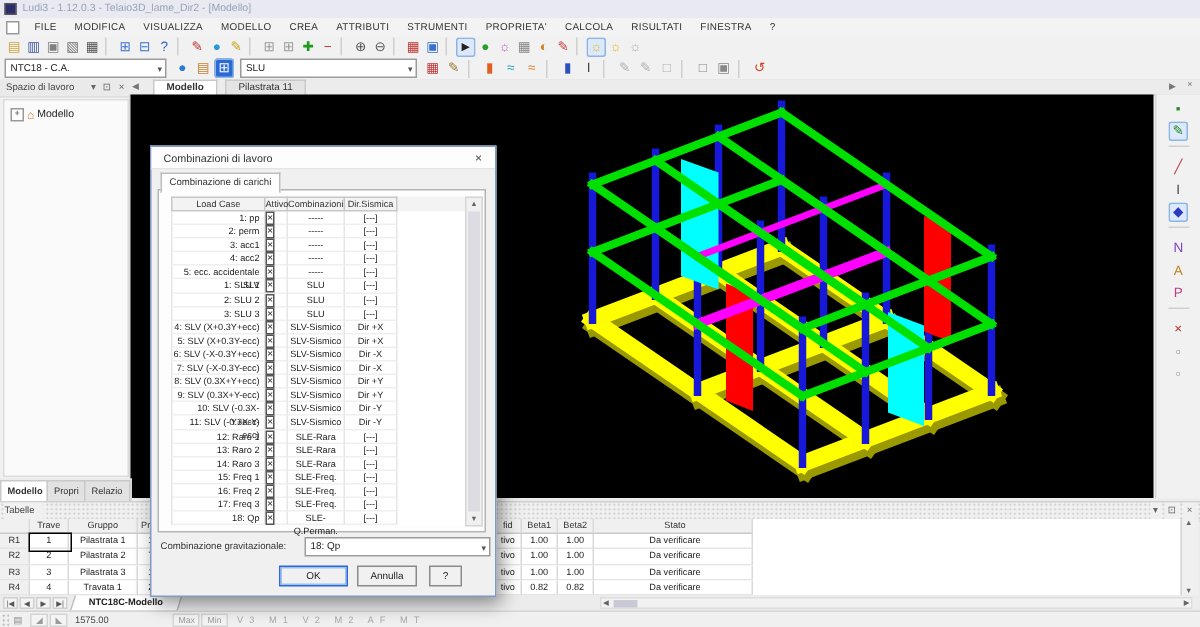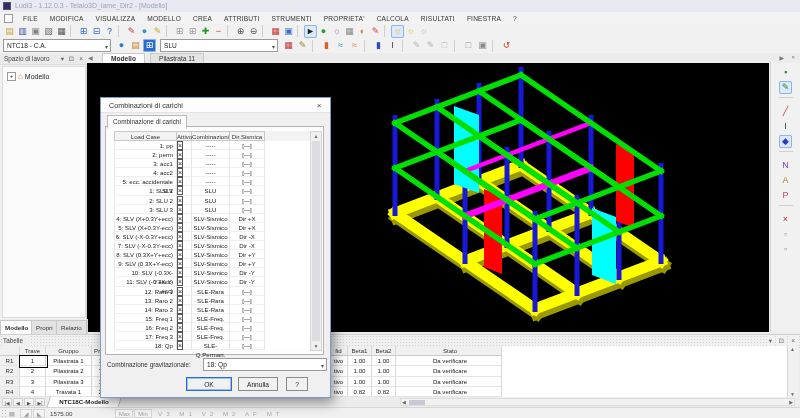--- a/index.html
+++ b/index.html
@@ -447,21 +447,21 @@
     <span class="stbtn" style="left:20px">◢</span>
     <span class="stbtn" style="left:33px">◣</span>
     <span class="st" style="left:50px;color:#444">1575.00</span>
     <span class="stbtn" style="left:115px;width:18px;text-align:center">Max</span>
     <span class="stbtn" style="left:134px;width:18px;text-align:center">Min</span>
     <span class="st" style="left:158px;color:#aaa;letter-spacing:4px"><span>V3</span> <span>M1</span> <span>V2</span> <span>M2</span> <span>AF</span> <span>MT</span></span>
   </div>
 
   <div class="abs dlg">
     <div class="dlg-title">
-      <span>Combinazioni di carichi</span>
+      <span>Combinazioni di lavoro</span>
       <span class="dlg-close">×</span>
     </div>
     <div class="dtab">Combinazione di carichi</div>
     <div class="dbox">
       <div class="grid">
         <div class="gh">
           <div class="gc1">Load Case</div>
           <div class="gc2">Attivo</div>
           <div class="gc3">Combinazioni</div>
           <div class="gc4">Dir.Sismica</div>

